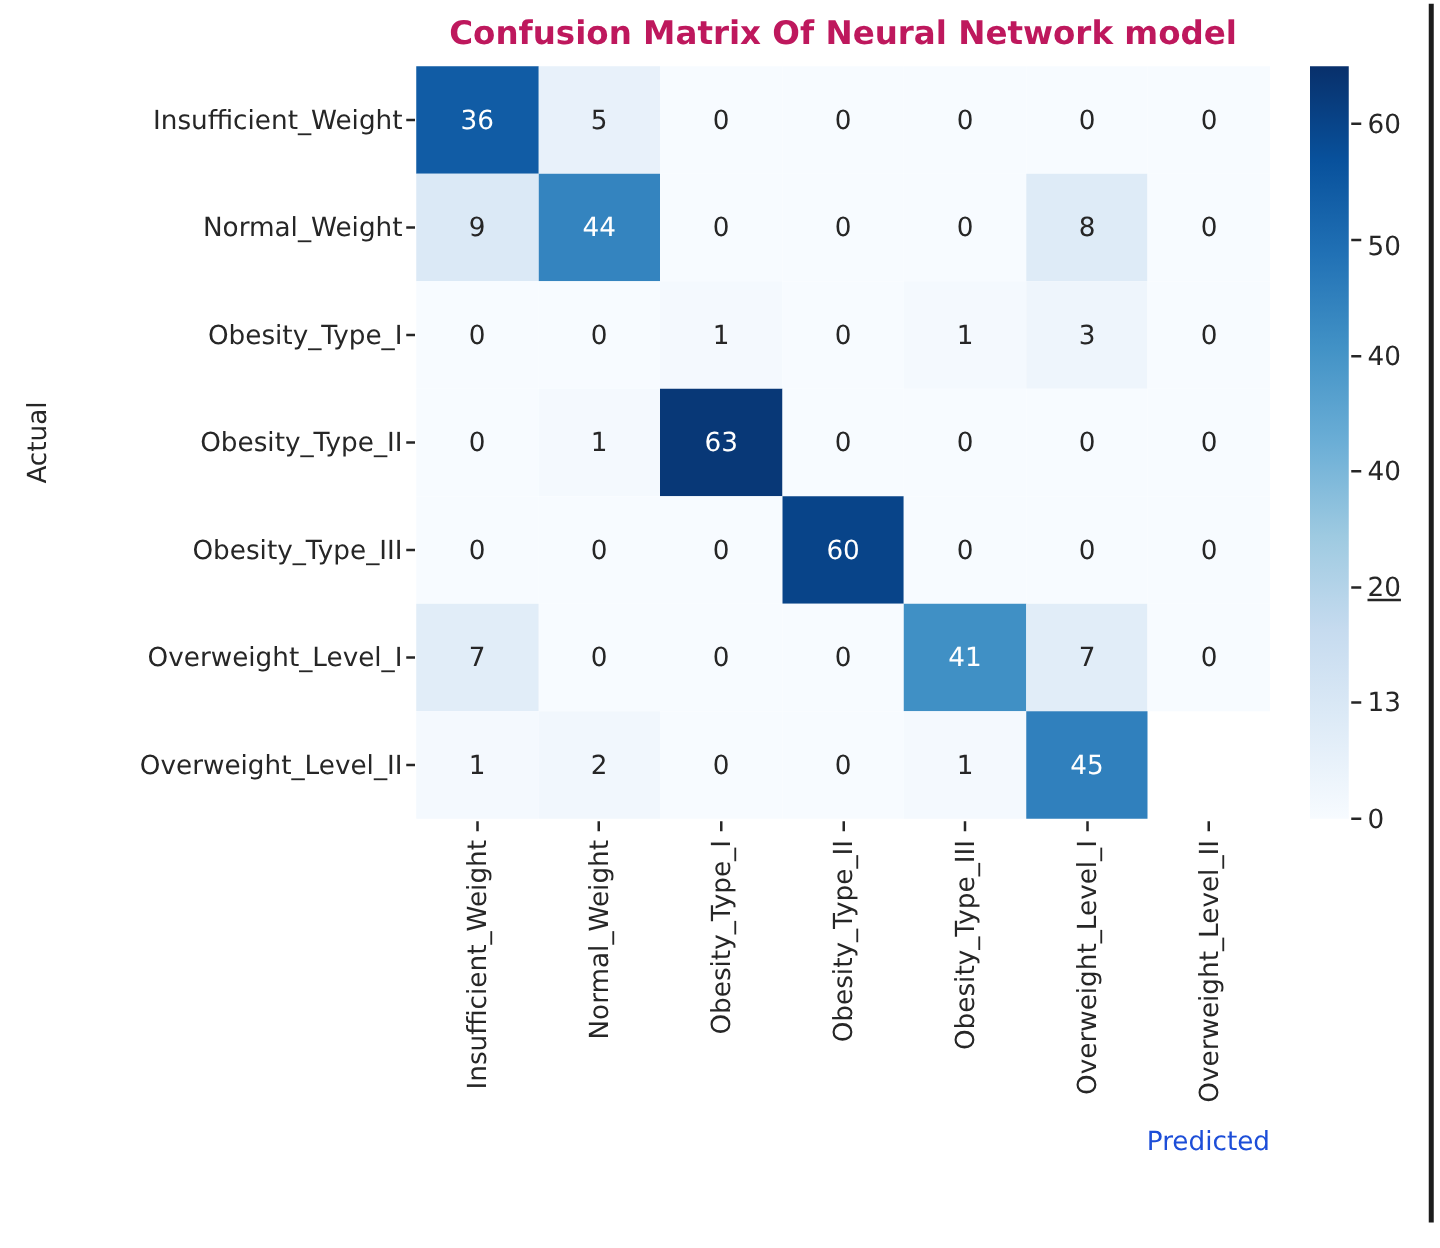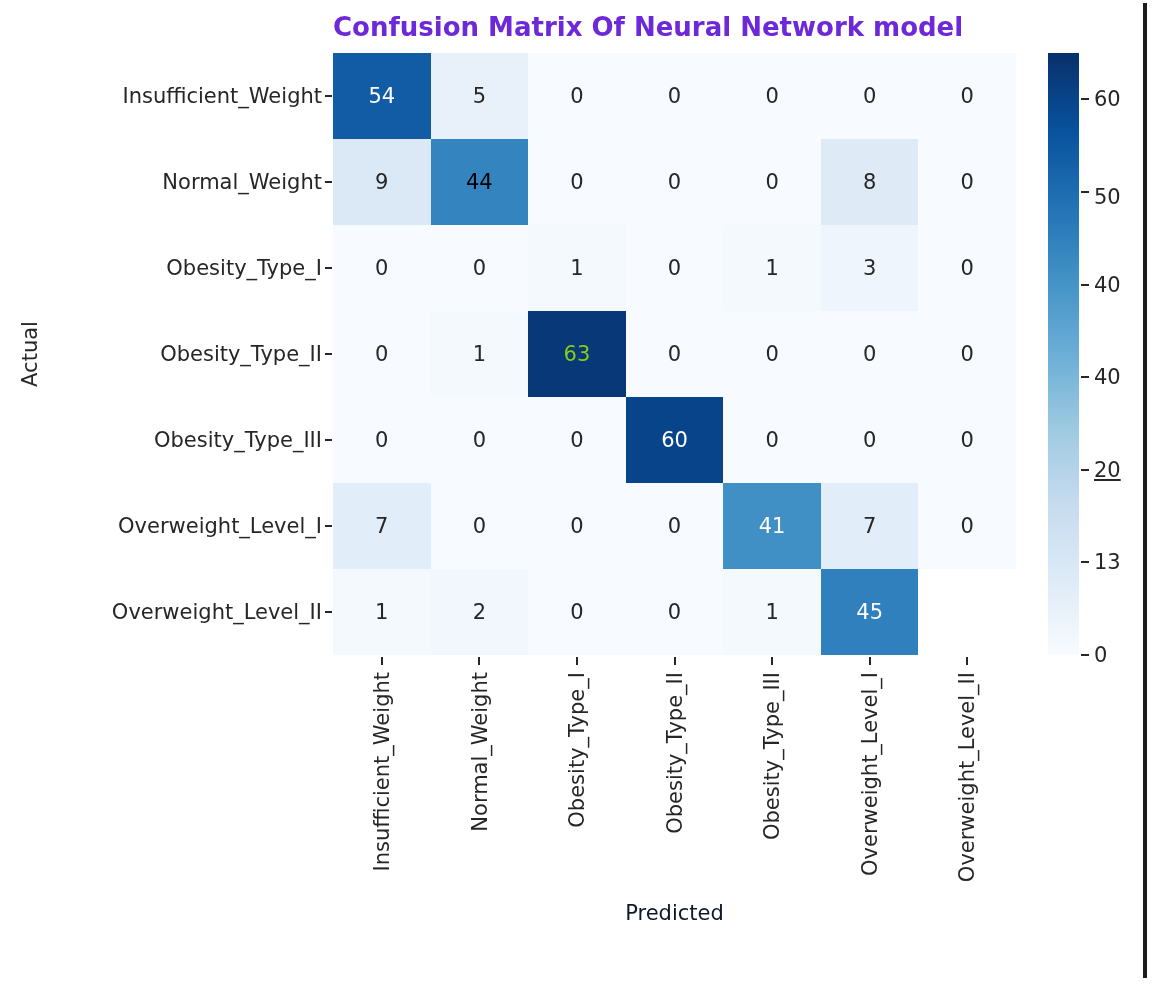--- a/index.html
+++ b/index.html
@@ -10,23 +10,24 @@
     background: #ffffff;
     font-family: "DejaVu Sans", sans-serif;
     color: #262626;
     overflow: hidden;
   }
   .chart-title {
     position: absolute;
     left: 333px;
     top: 12px;
     width: 683px;
+    text-align: center;
     font-size: 26px;
     font-weight: 600;
-    color: #6d28d9;
+    color: #be185d;
     white-space: nowrap;
   }
   .heatmap-grid {
     position: absolute;
     left: 333px;
     top: 53px;
     width: 683px;
     height: 602px;
     display: grid;
     grid-template-columns: repeat(7, 1fr);
@@ -65,23 +66,23 @@
     font-size: 21px;
     white-space: nowrap;
     transform: translate(-50%, -50%) rotate(-90deg);
     color: #262626;
   }
   .axis-title-x {
     position: absolute;
     left: 333px;
     top: 901px;
     width: 683px;
-    text-align: center;
-    font-size: 21px;
-    color: #0f172a;
+    text-align: right;
+    font-size: 21px;
+    color: #1d4ed8;
   }
   .colorbar {
     position: absolute;
     left: 1048px;
     top: 53px;
     width: 31px;
     height: 602px;
   }
   .cb-tick-label {
     position: absolute;
@@ -103,44 +104,44 @@
 </style>
 </head>
 <body>
 
 <div class="figure">
   <div class="chart-title">Confusion Matrix Of Neural Network model</div>
 
   <div class="axis-title-y">Actual</div>
 
   <div class="heatmap-grid" id="heatmap-grid">
-      <div class="cell" style="background: rgb(17, 92, 165); color: rgb(255, 255, 255);">54</div>
+      <div class="cell" style="background: rgb(17, 92, 165); color: rgb(255, 255, 255);">36</div>
       <div class="cell" style="background: rgb(232, 241, 250); color: rgb(38, 38, 38);">5</div>
       <div class="cell" style="background: rgb(247, 251, 255); color: rgb(38, 38, 38);">0</div>
       <div class="cell" style="background: rgb(247, 251, 255); color: rgb(38, 38, 38);">0</div>
       <div class="cell" style="background: rgb(247, 251, 255); color: rgb(38, 38, 38);">0</div>
       <div class="cell" style="background: rgb(247, 251, 255); color: rgb(38, 38, 38);">0</div>
       <div class="cell" style="background: rgb(247, 251, 255); color: rgb(38, 38, 38);">0</div>
       <div class="cell" style="background: rgb(219, 233, 246); color: rgb(38, 38, 38);">9</div>
-      <div class="cell" style="background: rgb(52, 132, 191); color: #000000;">44</div>
+      <div class="cell" style="background: rgb(52, 132, 191); color: #ffffff;">44</div>
       <div class="cell" style="background: rgb(247, 251, 255); color: rgb(38, 38, 38);">0</div>
       <div class="cell" style="background: rgb(247, 251, 255); color: rgb(38, 38, 38);">0</div>
       <div class="cell" style="background: rgb(247, 251, 255); color: rgb(38, 38, 38);">0</div>
       <div class="cell" style="background: rgb(222, 235, 247); color: rgb(38, 38, 38);">8</div>
       <div class="cell" style="background: rgb(247, 251, 255); color: rgb(38, 38, 38);">0</div>
       <div class="cell" style="background: rgb(247, 251, 255); color: rgb(38, 38, 38);">0</div>
       <div class="cell" style="background: rgb(247, 251, 255); color: rgb(38, 38, 38);">0</div>
       <div class="cell" style="background: rgb(244, 249, 254); color: rgb(38, 38, 38);">1</div>
       <div class="cell" style="background: rgb(247, 251, 255); color: rgb(38, 38, 38);">0</div>
       <div class="cell" style="background: rgb(244, 249, 254); color: rgb(38, 38, 38);">1</div>
       <div class="cell" style="background: rgb(238, 245, 252); color: rgb(38, 38, 38);">3</div>
       <div class="cell" style="background: rgb(247, 251, 255); color: rgb(38, 38, 38);">0</div>
       <div class="cell" style="background: rgb(247, 251, 255); color: rgb(38, 38, 38);">0</div>
       <div class="cell" style="background: rgb(244, 249, 254); color: rgb(38, 38, 38);">1</div>
-      <div class="cell" style="background: rgb(8, 56, 119); color: #84cc16;">63</div>
+      <div class="cell" style="background: rgb(8, 56, 119); color: #ffffff;">63</div>
       <div class="cell" style="background: rgb(247, 251, 255); color: rgb(38, 38, 38);">0</div>
       <div class="cell" style="background: rgb(247, 251, 255); color: rgb(38, 38, 38);">0</div>
       <div class="cell" style="background: rgb(247, 251, 255); color: rgb(38, 38, 38);">0</div>
       <div class="cell" style="background: rgb(247, 251, 255); color: rgb(38, 38, 38);">0</div>
       <div class="cell" style="background: rgb(247, 251, 255); color: rgb(38, 38, 38);">0</div>
       <div class="cell" style="background: rgb(247, 251, 255); color: rgb(38, 38, 38);">0</div>
       <div class="cell" style="background: rgb(247, 251, 255); color: rgb(38, 38, 38);">0</div>
       <div class="cell" style="background: rgb(8, 68, 137); color: rgb(255, 255, 255);">60</div>
       <div class="cell" style="background: rgb(247, 251, 255); color: rgb(38, 38, 38);">0</div>
       <div class="cell" style="background: rgb(247, 251, 255); color: rgb(38, 38, 38);">0</div>

